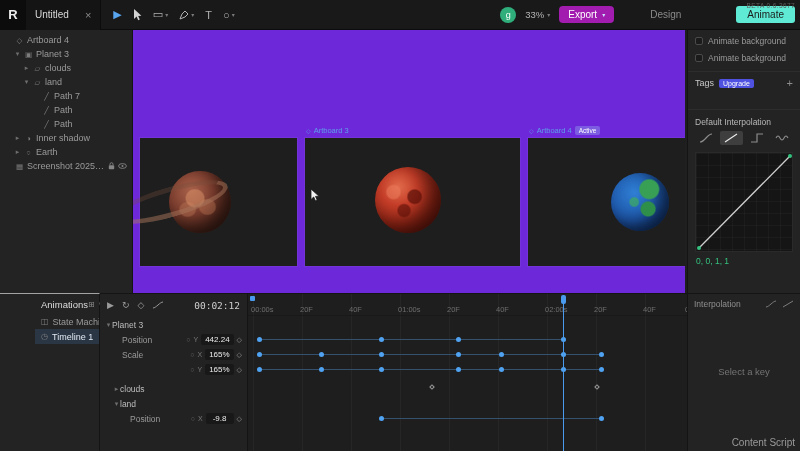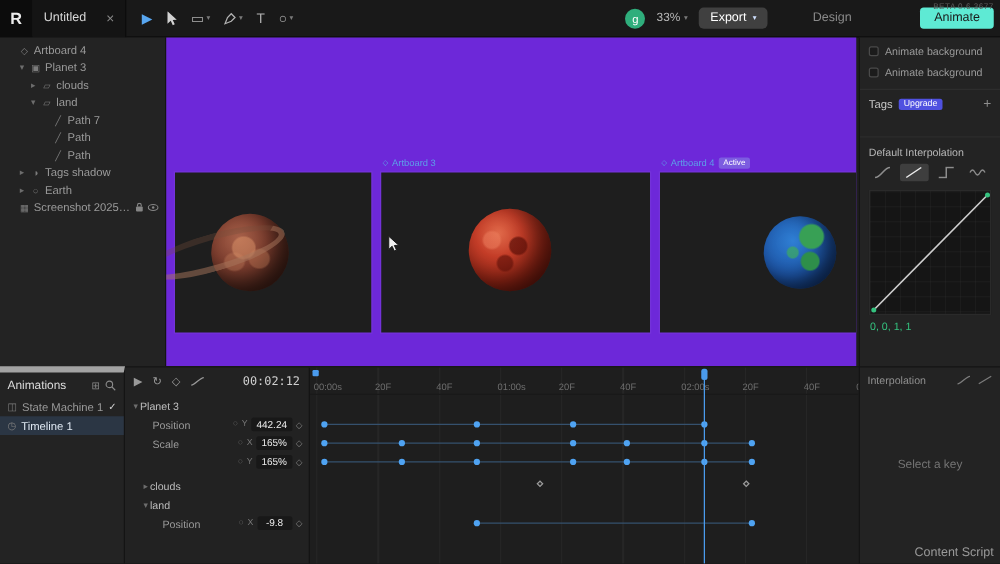--- a/index.html
+++ b/index.html
@@ -12,21 +12,21 @@
   .logo { width:26px; height:30px; background:#0c0c0c; color:#ececec; font-size:13px; font-weight:bold; display:flex; align-items:center; justify-content:center; }
   .doc-tab { height:30px; background:#141414; border-right:1px solid #0c0c0c; display:flex; align-items:center; gap:16px; padding:0 9px; font-size:10px; color:#d8d8d8; }
   .tab-close { color:#8a8a8a; font-size:11px; cursor:default; }
   .toolbar { display:flex; align-items:center; gap:11px; margin-left:12px; color:#b0b0b0; font-size:11px; }
   .tbtn { display:flex; align-items:center; gap:2px; }
   .tbtn.accent { color:#58a6f0; }
   .chev { font-style:normal; font-size:6px; color:#7a7a7a; }
   .topbar-right { margin-left:auto; display:flex; align-items:center; gap:9px; }
   .avatar { width:16px; height:16px; border-radius:50%; background:#2fae7c; color:#fff; font-size:9px; display:flex; align-items:center; justify-content:center; }
   .zoom { display:flex; align-items:center; gap:3px; font-size:9.5px; color:#b5b5b5; }
-  .export { display:flex; align-items:center; gap:5px; background:#404040; color:#fff; border:none; font-size:10px; border-radius:4px; padding:3px 9px; font-family:inherit; }
+  .export { display:flex; align-items:center; gap:5px; background:#a21caf; color:#fff; border:none; font-size:10px; border-radius:4px; padding:3px 9px; font-family:inherit; }
   .export .chev { color:#cfe0ff; }
   .mode-toggle { display:flex; align-items:flex-start; gap:4px; margin-left:16px; margin-right:5px; }
   .mode { font-size:10px; color:#8a8a8a; padding:3px 11px; border-radius:3px; }
   .mode.active { background:#5eead4; color:#1b1b1b;margin-left:40px; }
   .beta { position:absolute; top:2px; right:5px; font-size:6.5px; color:#5d5d5d; letter-spacing:0.4px; }
 
   
   .left-panel { position:absolute; left:0; top:30px; width:133px; height:263px; background:#232323; border-right:1px solid #141414; }
   .ltabs { display:flex; height:17px; background:#1d1d1d; border-bottom:1px solid #161616; }
   .ltab { padding:3px 8px; font-size:9px; color:#8a8a8a; }
@@ -84,21 +84,21 @@
   .sec-label { padding:7px 7px 4px; font-size:8.5px; color:#b8b8b8; border-top:1px solid #2d2d2d; margin-top:15px; }
   .interp-icons { display:flex; gap:3px; padding:0 7px 5px; }
   .iicon { width:23px; height:14px; display:flex; align-items:center; justify-content:center; color:#8d8d8d; border-radius:2px; }
   .iicon.active { background:#3e3e3e; color:#ececec; }
   .interp-graph { margin:2px 7px 0; height:100px; background:#151515; border:1px solid #2a2a2a; position:relative;
     background-image:linear-gradient(rgba(255,255,255,0.03) 1px, transparent 1px), linear-gradient(90deg, rgba(255,255,255,0.03) 1px, transparent 1px);
     background-size:12px 12px; }
   .interp-values { padding:4px 8px; font-size:8.5px; color:#35c27f; }
 
   
-  .anim-panel { position:absolute; left:0; top:293px; width:100px; height:158px; background:#232323; border-top:5px solid #a3a3a3; border-right:1px solid #141414; }
+  .anim-panel { position:absolute; left:0; top:293px; width:100px; height:158px; background:#232323; border-top:1px solid #a3a3a3; border-right:1px solid #141414;padding-left:35px; }
   .anim-header { display:flex; align-items:center; padding:5px 6px 4px; font-size:9.5px; color:#dcdcdc; }
   .ah-icons { margin-left:auto; display:flex; align-items:center; gap:4px; color:#8a8a8a; font-size:8px; }
   .anim-item { display:flex; align-items:center; gap:4px; height:15px; padding:0 6px; font-size:9px; color:#9a9a9a; white-space:nowrap; overflow:hidden; }
   .anim-item.selected { background:#2b3644; color:#dfe8f2; }
   .aicon { font-size:8px; color:#7e7e7e; }
   .check { margin-left:auto; color:#d2d2d2; font-size:8px; }
 
   
   .timeline-panel { position:absolute; left:100px; top:293px; width:587px; height:158px; background:#222222; border-top:1px solid #141414; overflow:hidden; }
   .tl-controls { position:absolute; left:0; top:0; width:147px; height:22px; display:flex; align-items:center; gap:8px; padding:0 7px; }
@@ -210,21 +210,21 @@
           <span class="tlabel">Path</span>
         </div>
         <div class="trow" style="padding-left:32px">
           <span class="arr"></span>
           <span class="ticon">╱</span>
           <span class="tlabel">Path</span>
         </div>
         <div class="trow" style="padding-left:14px">
           <span class="arr">▸</span>
           <span class="ticon">◑</span>
-          <span class="tlabel">Tags shadow</span>
+          <span class="tlabel">Inner shadow</span>
         </div>
         <div class="trow" style="padding-left:14px">
           <span class="arr">▸</span>
           <span class="ticon">○</span>
           <span class="tlabel">Earth</span>
         </div>
         <div class="trow" style="padding-left:5px">
           <span class="arr"></span>
           <span class="ticon">▦</span>
           <span class="tlabel">Screenshot 2025-11-25 at 9.30.2</span>

